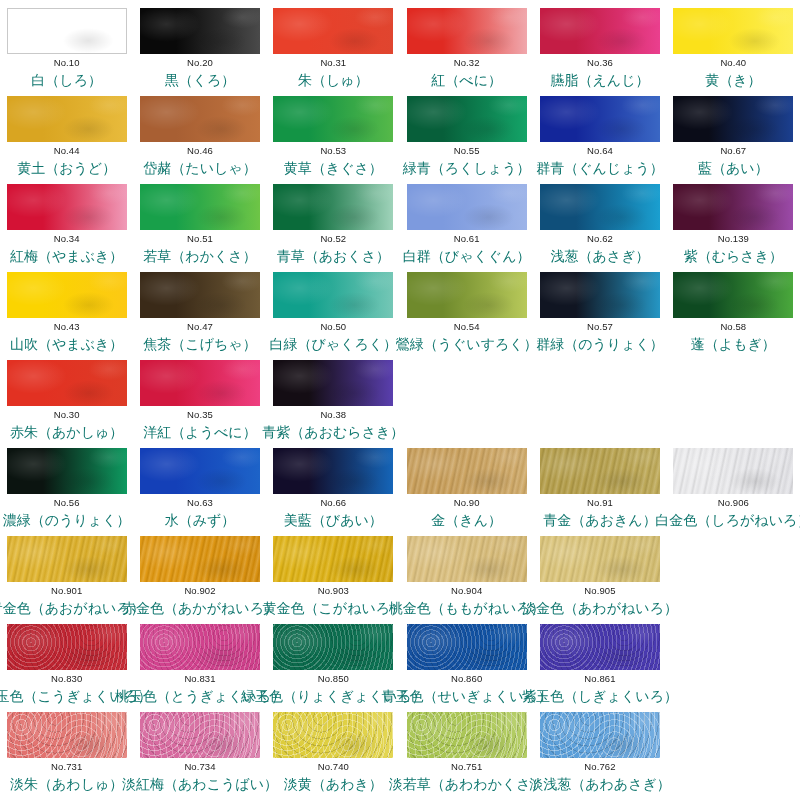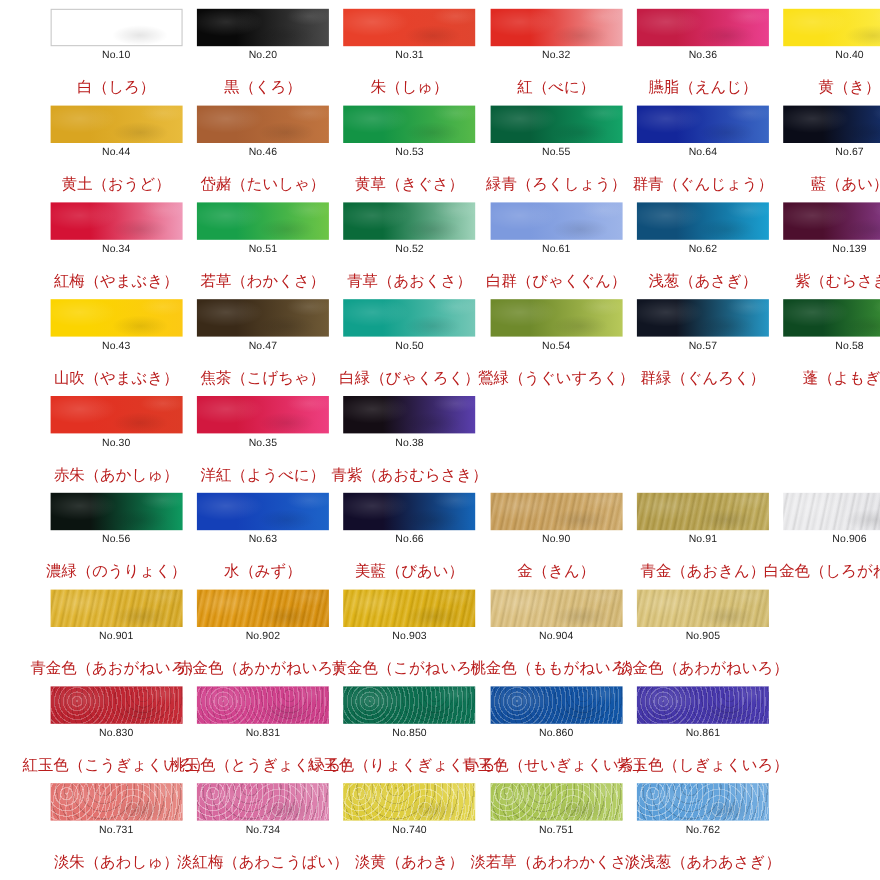--- a/index.html
+++ b/index.html
@@ -15,21 +15,20 @@
     font-family: "Liberation Sans", "DejaVu Sans", sans-serif;
     color: #1a1a1a;
     -webkit-font-smoothing: antialiased;
   }
 
   #chart-sheet {
     position: relative;
     width: 800px;
     height: 800px;
     box-sizing: border-box;
-    padding-left: 39px;
   }
 
   .swatch-row {
     display: flex;
     flex-direction: row;
     height: 88px;
     width: 800px;
     margin: 0;
     padding: 0;
   }
@@ -112,22 +111,22 @@
     font-size: 9.5px;
     line-height: 11px;
     margin-top: 3px;
     color: #222222;
     letter-spacing: 0.1px;
     white-space: nowrap;
   }
   .swatch-name {
     font-size: 14px;
     line-height: 16px;
-    margin-top: 16px;
-    color: #b91c1c;
+    margin-top: 4px;
+    color: #0f766e;
     white-space: nowrap;
     font-family: "DejaVu Sans", "Liberation Sans", sans-serif;
     font-weight: 500;
   }
 </style>
 </head>
 <body>
 
 <div id="chart-sheet">
     <div class="swatch-row">
@@ -243,21 +242,21 @@
         <div class="swatch-name">白緑（びゃくろく）</div>
       </div>
       <div class="swatch-cell">
         <div class="swatch-chip" style="background: linear-gradient(90deg, rgb(111, 138, 44) 0%, rgb(111, 138, 44) 30%, rgb(184, 201, 90) 100%);"></div>
         <div class="swatch-code">No.54</div>
         <div class="swatch-name">鶯緑（うぐいすろく）</div>
       </div>
       <div class="swatch-cell">
         <div class="swatch-chip" style="background: linear-gradient(90deg, rgb(16, 21, 34) 0%, rgb(16, 21, 34) 30%, rgb(37, 150, 196) 100%);"></div>
         <div class="swatch-code">No.57</div>
-        <div class="swatch-name">群緑（ぐんろく）</div>
+        <div class="swatch-name">群緑（のうりょく）</div>
       </div>
       <div class="swatch-cell">
         <div class="swatch-chip" style="background: linear-gradient(90deg, rgb(14, 74, 33) 0%, rgb(14, 74, 33) 30%, rgb(74, 168, 60) 100%);"></div>
         <div class="swatch-code">No.58</div>
         <div class="swatch-name">蓬（よもぎ）</div>
       </div>
     </div>
     <div class="swatch-row">
       <div class="swatch-cell">
         <div class="swatch-chip" style="background: linear-gradient(90deg, rgb(226, 49, 34) 0%, rgb(226, 49, 34) 30%, rgb(221, 59, 38) 100%);"></div>

